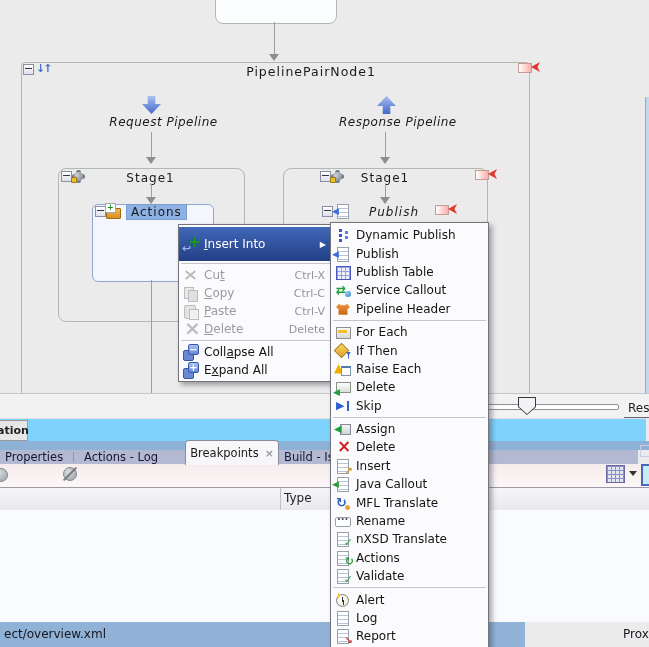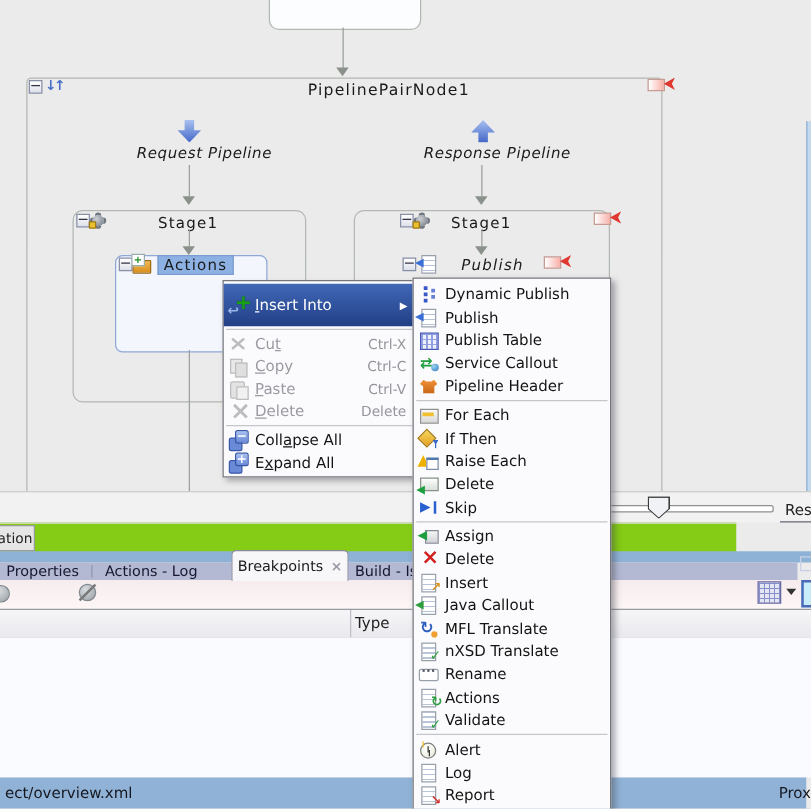--- a/index.html
+++ b/index.html
@@ -44,21 +44,21 @@
   .zoom-strip{position:absolute;left:0;top:394px;width:649px;height:24px;background:#f2f2f3;}
   .groove{position:absolute;left:486px;top:10px;width:131px;height:4px;background:#fff;border:1px solid #909090;border-radius:2px;}
   .thumb{position:absolute;left:518px;top:3px;width:18px;height:18px;background:#3a3a3a;
      clip-path:polygon(0 0,100% 0,100% 55%,50% 100%,0 55%);}
   .thumb::after{content:"";position:absolute;left:1px;top:1px;right:1px;bottom:1px;background:#f0f2f6;
      clip-path:polygon(0 0,100% 0,100% 55%,50% 100%,0 55%);}
   .result-label{position:absolute;left:628px;top:7px;font-size:12px;color:#222;}
   .result-underline{position:absolute;left:624px;top:23px;width:25px;height:1px;background:#667;}
 
   
-  .edtab-strip{position:absolute;left:0;top:418px;width:589px;height:23px;background:#84cc16;border-top:1px solid #e0e0e0;}
+  .edtab-strip{position:absolute;left:0;top:418px;width:646px;height:23px;background:#7dd3fc;border-top:1px solid #e0e0e0;font-weight:bold;}
   .ed-tab{position:absolute;left:-4px;top:1px;width:30px;height:19px;background:#e6e6e6;border:1px solid #9a9a9a;
      font-size:11px;line-height:19px;text-align:center;color:#222;}
 
   
   .blue-strip{position:absolute;left:0;top:441px;width:649px;height:9px;background:#8eb2d6;}
   .tabbar{position:absolute;left:0;top:450px;width:638px;height:14px;background:#b3b9d3;font-size:11.5px;color:#16162e;}
   .tabbar .tab{position:absolute;top:1px;line-height:13px;cursor:default;}
   .tab-div{position:absolute;left:73px;top:2px;width:1px;height:10px;background:#8f95ad;}
   .active-tab{position:absolute;left:185px;top:440px;width:92px;height:24px;background:#f7f7fa;border:1px solid #8a8a9a;border-bottom:none;
      border-radius:4px 4px 0 0;z-index:5;font-size:11.5px;display:flex;align-items:center;justify-content:center;gap:6px;}
@@ -74,21 +74,21 @@
      repeating-linear-gradient(to bottom,#8890cc 0 1px,transparent 1px 4px),#e4e6f4;}
   .dd-arrow{position:absolute;left:629px;top:7px;width:0;height:0;border-left:4px solid transparent;border-right:4px solid transparent;border-top:5px solid #333;}
   .cut-ic{position:absolute;left:641px;top:0px;width:10px;height:18px;border:2px solid #4a6ab8;background:#c8ecf8;}
 
   .thead{position:absolute;left:0;top:487px;width:649px;height:22px;background:linear-gradient(#f6f6f8,#e9e9ee);
      border-top:1px solid #9a9aa2;border-bottom:1px solid #b8b8c2;}
   .thead .col-div{position:absolute;left:280px;top:0;width:1px;height:22px;background:#c0c0c8;}
   .thead .hlabel{position:absolute;left:284px;top:3px;font-size:12px;color:#222;}
   .tbody{position:absolute;left:0;top:510px;width:649px;height:112px;background:#f9fbfe;}
 
-  .statusbar{position:absolute;left:0;top:622px;width:645px;height:25px;background:#8fb2d6;font-size:12px;color:#16161e;}
+  .statusbar{position:absolute;left:0;top:622px;width:525px;height:25px;background:#8fb2d6;font-size:12px;color:#16161e;}
   .statusbar .sl{position:absolute;left:4px;top:0;line-height:25px;}
   .statusbar .sr{position:absolute;left:623px;top:0;line-height:25px;}
 
   
   .menu{position:absolute;background:#fbfbfd;border:1px solid #74747c;box-shadow:3px 3px 5px rgba(60,60,70,.45);z-index:55;}
   .cmenu{left:178px;top:224px;width:153px;padding:2px 0;}
   .smenu{left:330px;top:222px;width:157px;padding:3px 0 2px 0;z-index:60;}
   .mrow{display:flex;align-items:center;height:18px;padding-left:3px;font-size:12px;color:#141414;white-space:nowrap;}
   .mrow.hl{height:34px;background:linear-gradient(#4168b8,#223f86);color:#fff;}
   .mrow.dis{color:#9a9aa2;}
@@ -349,28 +349,28 @@
       </div>
       <div class="mrow smrow">
         <span class="mi pgicon ic-java-callout"></span>
         <span class="lbl">Java Callout</span>
       </div>
       <div class="mrow smrow">
         <span class="mi ic-mfl-translate"></span>
         <span class="lbl">MFL Translate</span>
       </div>
       <div class="mrow smrow">
+        <span class="mi ic-rename"></span>
+        <span class="lbl">Rename</span>
+      </div>
+      <div class="mrow smrow">
         <span class="mi pgicon ic-nxsd-translate"></span>
         <span class="lbl">nXSD Translate</span>
       </div>
       <div class="mrow smrow">
-        <span class="mi ic-rename"></span>
-        <span class="lbl">Rename</span>
-      </div>
-      <div class="mrow smrow">
         <span class="mi pgicon ic-replace"></span>
         <span class="lbl">Actions</span>
       </div>
       <div class="mrow smrow">
         <span class="mi pgicon ic-validate"></span>
         <span class="lbl">Validate</span>
       </div>
       <div class="msep"></div>
       <div class="mrow smrow">
         <span class="mi ic-alert"></span>

